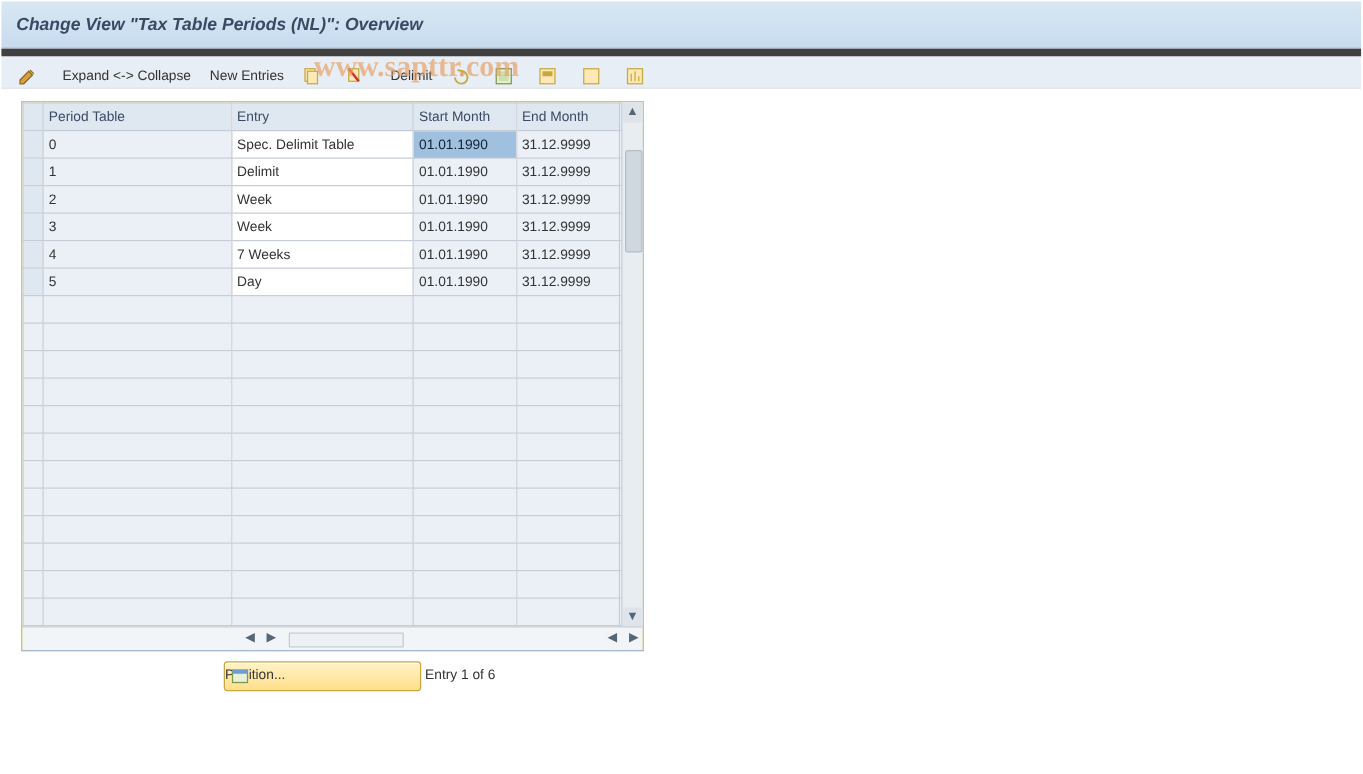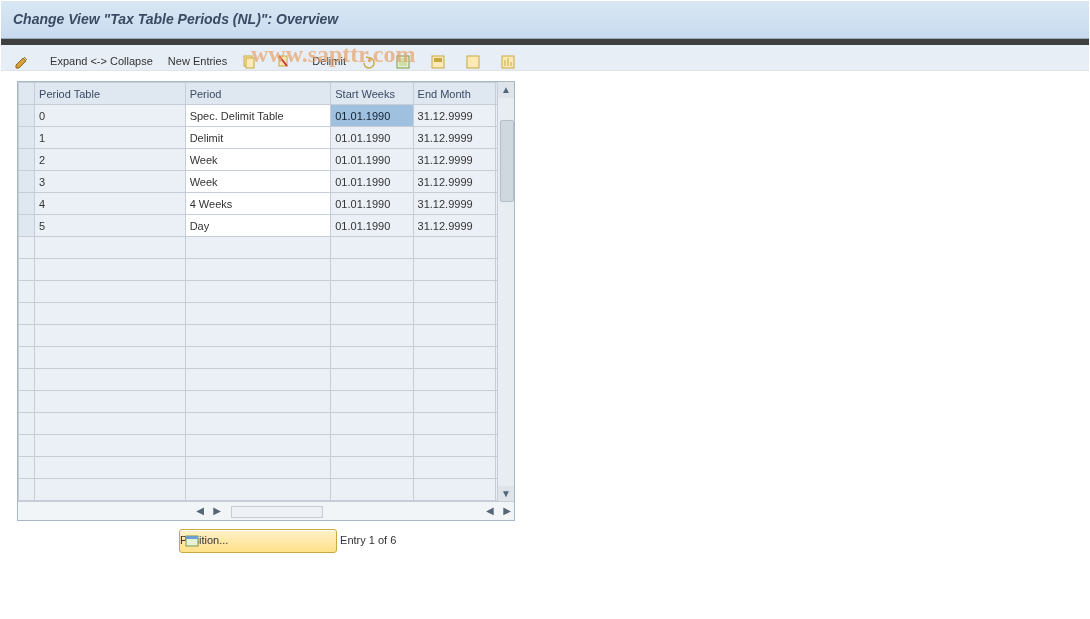--- a/index.html
+++ b/index.html
@@ -111,22 +111,22 @@
           <col class="col-pt">
           <col class="col-p">
           <col class="col-sd">
           <col class="col-ed">
           <col style="width:18px">
     </colgroup>
     <thead>
       <tr>
         <th class="hcorner"></th>
         <th>Period Table</th>
-        <th>Period</th>
-        <th>Start Weeks</th>
+        <th>Entry</th>
+        <th>Start Month</th>
         <th>End Month</th>
         <th class="hset">
           <svg class="ic" viewBox="0 0 16 16">
                 <rect x="2" y="2" width="5" height="12" fill="#e7a36a"></rect>
                 <rect x="9" y="2" width="5" height="12" fill="#6a9ed4"></rect>
               </svg>
         </th>
       </tr>
     </thead>
     <tbody id="tbody">
@@ -158,21 +158,21 @@
             <td class="hcorner"></td>
             <td class="ro">3</td>
             <td>Week</td>
             <td class="ro">01.01.1990</td>
             <td class="ro">31.12.9999</td>
             <td class="ro"></td>
           </tr>
           <tr>
             <td class="hcorner"></td>
             <td class="ro">4</td>
-            <td>4 Weeks</td>
+            <td>7 Weeks</td>
             <td class="ro">01.01.1990</td>
             <td class="ro">31.12.9999</td>
             <td class="ro"></td>
           </tr>
           <tr>
             <td class="hcorner"></td>
             <td class="ro">5</td>
             <td>Day</td>
             <td class="ro">01.01.1990</td>
             <td class="ro">31.12.9999</td>

